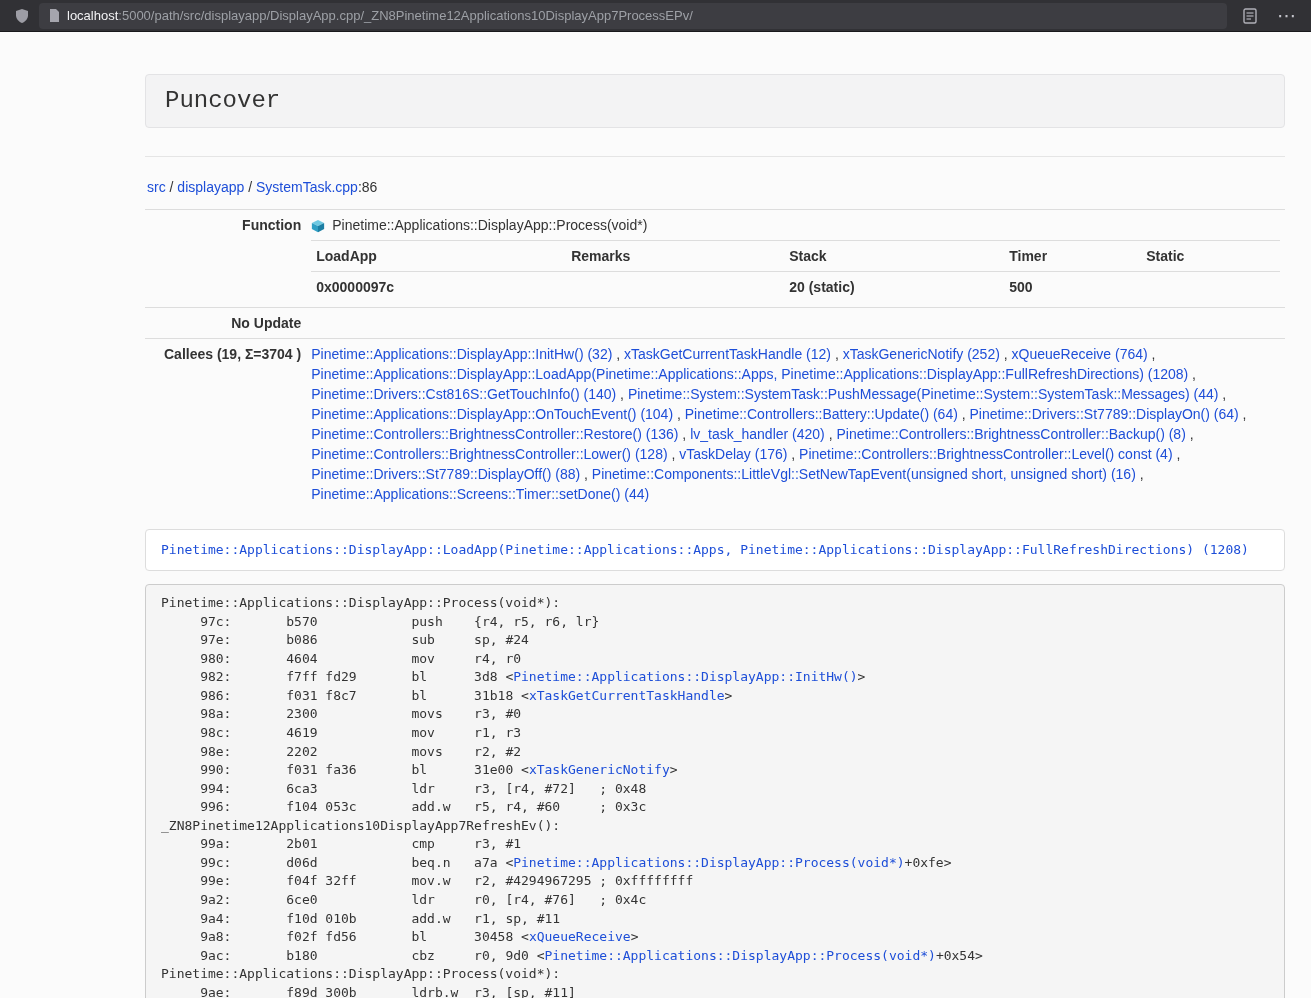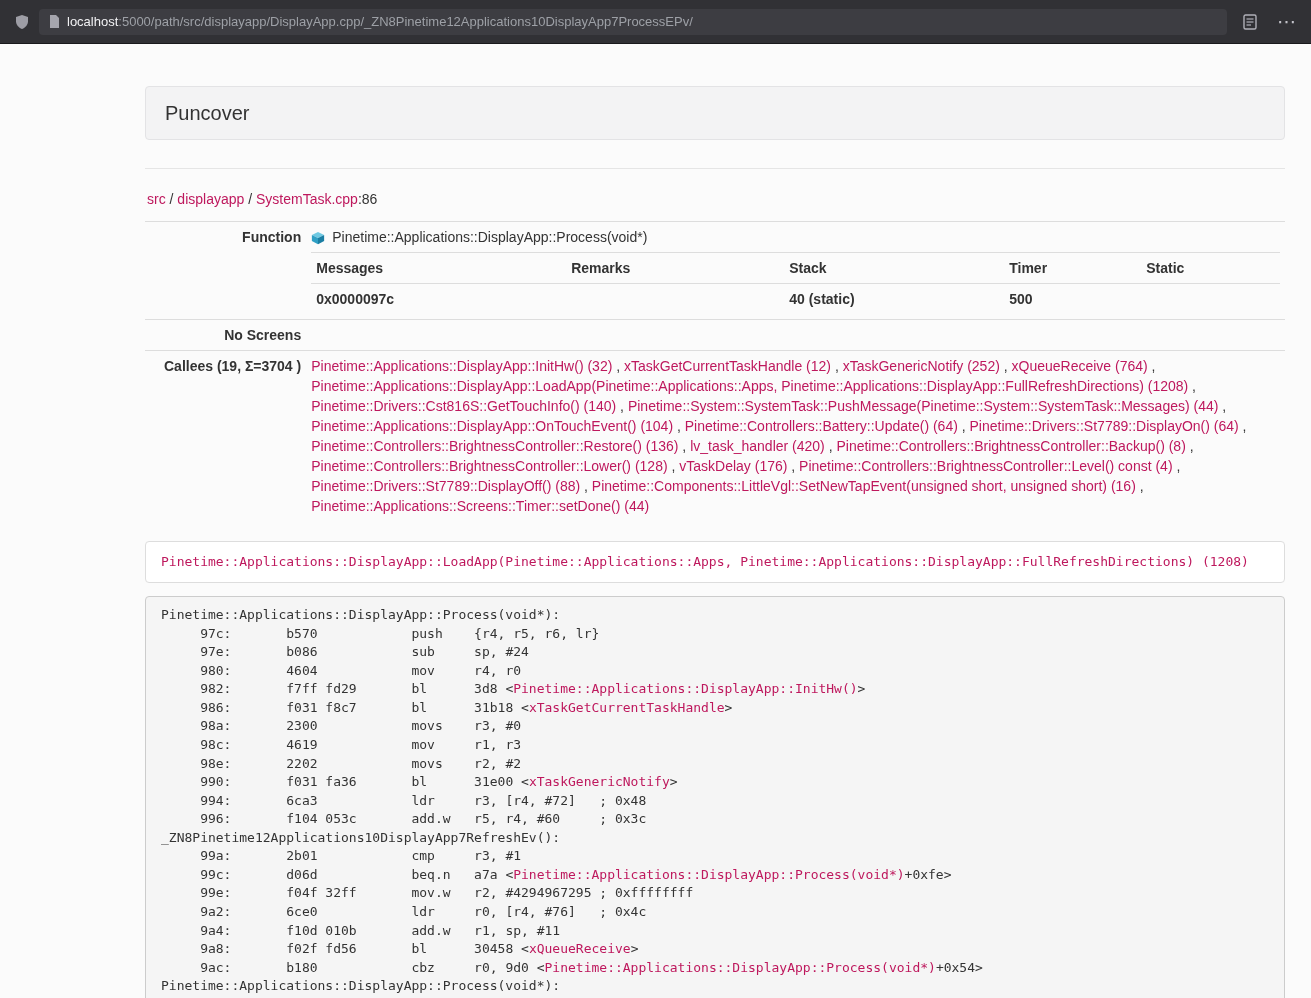--- a/index.html
+++ b/index.html
@@ -3,46 +3,46 @@
 <meta charset="utf-8">
 <style>
   * { box-sizing: border-box; }
   html, body { margin: 0; padding: 0; }
   body {
     width: 1311px; height: 998px; overflow: hidden;
     background: #fbfbfb;
     font-family: "Liberation Sans", sans-serif;
     font-size: 14px; color: #333;
   }
-  a { color: #be185d; text-decoration: none; cursor: pointer; margin-top: 20px; }
+  a { color: #1d4ed8; text-decoration: none; cursor: pointer; margin-top: 20px; }
 
   
   .toolbar {
-    height: 44px; background: #313135;
+    height: 32px; background: #313135;
     display: flex; align-items: center;
     padding: 0 10px 0 14px; gap: 9px;
     border-bottom: 1px solid #19191c;
   }
   .tb-icon { display: flex; align-items: center; justify-content: center; flex: 0 0 auto; }
   .icon-btn { width: 28px; height: 28px; border-radius: 4px; display: flex; align-items: center; justify-content: center; flex: 0 0 auto; }
   .url-field {
     flex: 1; height: 26px; background: #3d3d42; border-radius: 4px;
     display: flex; align-items: center; padding: 0 10px; gap: 7px;
     font-size: 13px; color: #9da0a6; overflow: hidden; white-space: nowrap;
   }
   .url-host { color: #f2f2f4; }
   .menu-glyph { font-size: 19px; color: #c4c4cb; letter-spacing: 1px; line-height: 1; }
 
   
   .container { width: 1140px; margin-left: 145px; padding-top: 42px; }
   .well {
     background: #f3f3f4; border: 1px solid #e3e3e5; border-radius: 4px;
     padding: 12px 19px; margin-bottom: 28px;
   }
-  .well h1 { margin: 0; font-size: 20px; font-weight: 400; color: #333; line-height: 28px; }
+  .well h1 { margin: 0; font-size: 24px; font-weight: 400; color: #333; line-height: 28px; font-family: Liberation Mono, monospace; }
   hr.sep { border: 0; border-top: 1px solid #e5e5e5; margin: 0 0 20px 0; }
   .breadcrumb { margin: 0 0 12px 2px; line-height: 20px; }
 
   table.fn { width: 100%; border-collapse: collapse; }
   table.fn > tbody > tr > th {
     width: 160px; text-align: right; vertical-align: top; font-weight: bold;
     padding: 5px 5px 5px 19px; border-top: 1px solid #ddd; line-height: 20px;
     white-space: nowrap;
   }
   table.fn > tbody > tr > td {
@@ -124,39 +124,39 @@
                 <path d="M8 1l7 3.5L8 8 1 4.5z" fill="#6fc9e2"></path>
                 <path d="M1 4.5L8 8v7L1 11.5z" fill="#2f9fc4"></path>
                 <path d="M15 4.5L8 8v7l7-3.5z" fill="#1b7ea3"></path>
               </svg>
             </span>
             <span>Pinetime::Applications::DisplayApp::Process(void*)</span>
           </div>
           <table class="stats">
             <tbody>
               <tr>
-                <th class="col-address">Messages</th>
+                <th class="col-address">LoadApp</th>
                 <th class="col-remarks">Remarks</th>
                 <th class="col-stack">Stack</th>
                 <th class="col-code">Timer</th>
                 <th>Static</th>
               </tr>
               <tr>
                 <td>0x0000097c</td>
                 <td></td>
-                <td>40 (static)</td>
+                <td>20 (static)</td>
                 <td>500</td>
                 <td></td>
               </tr>
             </tbody>
           </table>
         </td>
       </tr>
       <tr>
-        <th>No Screens</th>
+        <th>No Update</th>
         <td></td>
       </tr>
       <tr>
         <th>Callees (19, Σ=3704 )</th>
         <td><a>Pinetime::Applications::DisplayApp::InitHw() (32)</a> , <a>xTaskGetCurrentTaskHandle (12)</a> , <a>xTaskGenericNotify (252)</a> , <a>xQueueReceive (764)</a> , <a>Pinetime::Applications::DisplayApp::LoadApp(Pinetime::Applications::Apps, Pinetime::Applications::DisplayApp::FullRefreshDirections) (1208)</a> , <a>Pinetime::Drivers::Cst816S::GetTouchInfo() (140)</a> , <a>Pinetime::System::SystemTask::PushMessage(Pinetime::System::SystemTask::Messages) (44)</a> , <a>Pinetime::Applications::DisplayApp::OnTouchEvent() (104)</a> , <a>Pinetime::Controllers::Battery::Update() (64)</a> , <a>Pinetime::Drivers::St7789::DisplayOn() (64)</a> , <a>Pinetime::Controllers::BrightnessController::Restore() (136)</a> , <a>lv_task_handler (420)</a> , <a>Pinetime::Controllers::BrightnessController::Backup() (8)</a> , <a>Pinetime::Controllers::BrightnessController::Lower() (128)</a> , <a>vTaskDelay (176)</a> , <a>Pinetime::Controllers::BrightnessController::Level() const (4)</a> , <a>Pinetime::Drivers::St7789::DisplayOff() (88)</a> , <a>Pinetime::Components::LittleVgl::SetNewTapEvent(unsigned short, unsigned short) (16)</a> , <a>Pinetime::Applications::Screens::Timer::setDone() (44)</a></td>
       </tr>
     </tbody>
   </table>
 
   <div class="panel-symbol">

